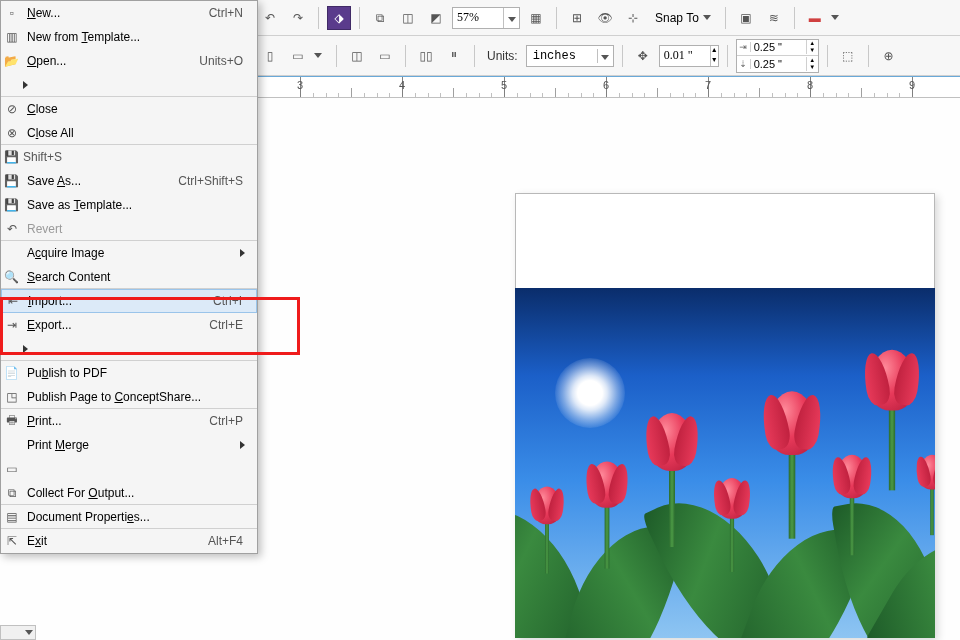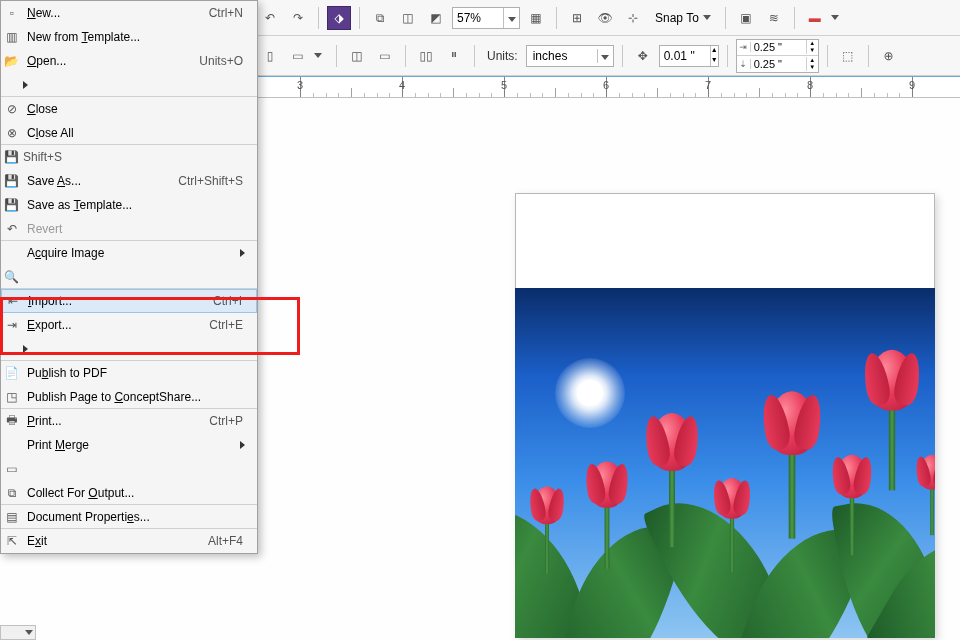--- a/index.html
+++ b/index.html
@@ -3,34 +3,34 @@
 <meta charset="utf-8">
 <style>
 * { margin: 0; padding: 0; box-sizing: border-box; font-family: "Segoe UI", Tahoma, sans-serif; font-size: 12px; }
 body { background: #fff; width: 960px; height: 640px; overflow: hidden; position: relative; }
 
 .toolbar-row { display: flex; align-items: center; height: 36px; border-bottom: 1px solid #d0d0d0; background: #f7f7f7; padding-left: 258px; gap: 4px; }
 .toolbar-row.second { height: 40px; }
 .tb-btn { width: 24px; height: 24px; display: flex; align-items: center; justify-content: center; border: 1px solid transparent; cursor: pointer; }
 .tb-sep { width: 1px; height: 22px; background: #c8c8c8; margin: 0 4px; }
 .zoom-box { display: flex; align-items: center; border: 1px solid #b0b0b0; height: 22px; background: #fff; }
-.zoom-box input { border: none; width: 50px; padding: 0 4px; height: 20px; outline: none; }
+.zoom-box input { border: none; width: 50px; padding: 0 4px; height: 20px; outline: none; font-family: Liberation Serif, serif; }
 .zoom-box .dd { width: 16px; text-align: center; cursor: pointer; border-left: 1px solid #c0c0c0; height: 20px; line-height: 20px; }
 .snap-label { padding: 0 6px; display: flex; align-items: center; gap: 4px; cursor: pointer; }
 .caret-down { display: inline-block; width: 0; height: 0; border-left: 4px solid transparent; border-right: 4px solid transparent; border-top: 5px solid #555; }
 
 .units-label { padding: 0 4px; color: #333; }
 .dim-box { display: flex; flex-direction: column; border: 1px solid #b0b0b0; background: #fff; height: 34px; }
 .dim-row { display: flex; align-items: center; height: 17px; }
 .dim-row .mini { width: 14px; font-size: 9px; text-align: center; color: #666; border-right: 1px solid #d0d0d0; }
 .dim-row input { border: none; width: 55px; height: 15px; padding: 0 3px; font-size: 11px; outline: none; }
 .dim-row .spin { width: 12px; display: flex; flex-direction: column; border-left: 1px solid #d0d0d0; }
 .dim-row .spin span { height: 7px; font-size: 6px; text-align: center; line-height: 7px; cursor: pointer; }
 .units-sel { border: 1px solid #b0b0b0; height: 22px; background: #fff; display: flex; align-items: center; }
-.units-sel span.val { padding: 0 6px; width: 70px; }
+.units-sel span.val { padding: 0 6px; width: 70px; font-family: Liberation Mono, monospace; }
 .units-sel .dd { width: 16px; text-align: center; border-left: 1px solid #c0c0c0; cursor: pointer; }
 
 .ruler-h { position: absolute; top: 76px; left: 0; right: 0; height: 22px; border-top: 1px solid #6aa9d8; border-bottom: 1px solid #c0c0c0; background: #fff; }
 .ruler-h .tick-area { position: absolute; left: 22px; right: 0; top: 0; bottom: 0; overflow: hidden; }
 .major-tick { position: absolute; top: 0; width: 1px; height: 22px; background: #808080; }
 .tick-label { position: absolute; top: 2px; font-size: 11px; color: #555; transform: translateX(-50%); }
 .minor-tick { position: absolute; top: 11px; width: 1px; height: 11px; background: #a0a0a0; }
 .sub-tick { position: absolute; top: 16px; width: 1px; height: 6px; background: #c0c0c0; }
 
 .canvas-area { position: absolute; top: 98px; left: 0; right: 0; bottom: 0; background: #fefefe; }
@@ -345,20 +345,21 @@
       <span class="mi-icon glyph">↶</span>
       <span class="mi-label">Revert</span>
     </div>
     <div class="menu-item">
       <span class="mi-icon"></span>
       <span class="mi-label">A<u>c</u>quire Image</span>
       <span class="mi-arrow"></span>
     </div>
     <div class="menu-item sep-after">
       <span class="mi-icon glyph">🔍</span>
+      <span class="mi-label"><u>S</u>earch Content</span>
     </div>
     <div class="menu-item highlight">
       <span class="mi-icon glyph">⇤</span>
       <span class="mi-label"><u>I</u>mport...</span>
       <span class="mi-shortcut">Ctrl+I</span>
     </div>
     <div class="menu-item">
       <span class="mi-icon glyph">⇥</span>
       <span class="mi-label"><u>E</u>xport...</span>
       <span class="mi-shortcut">Ctrl+E</span>

